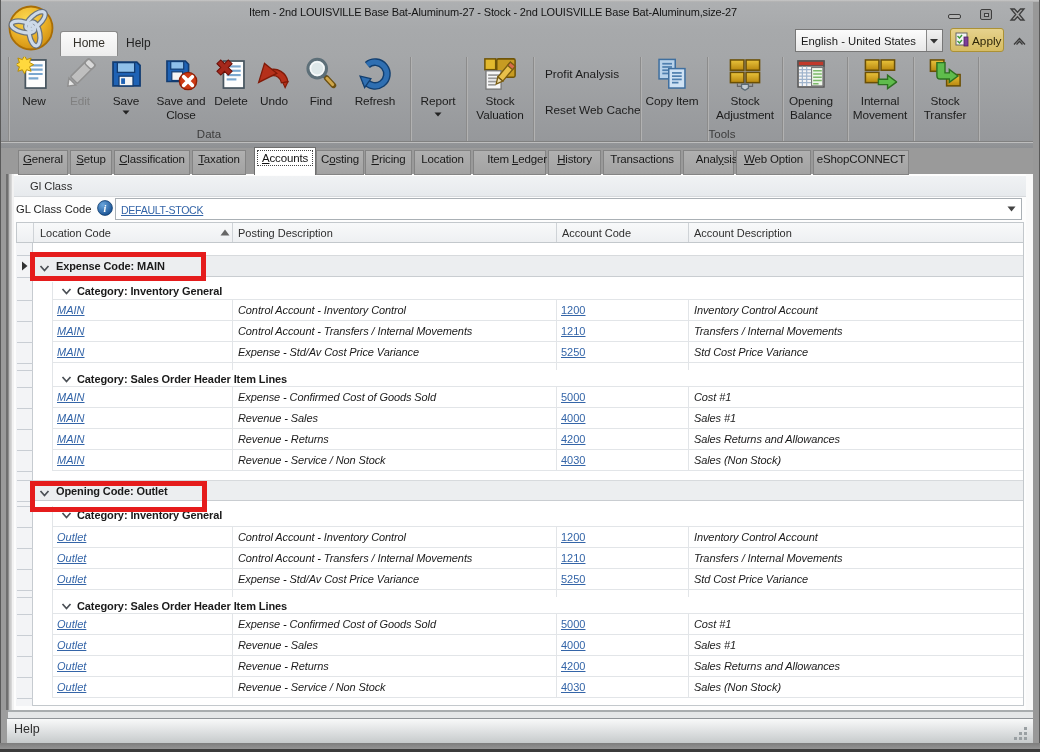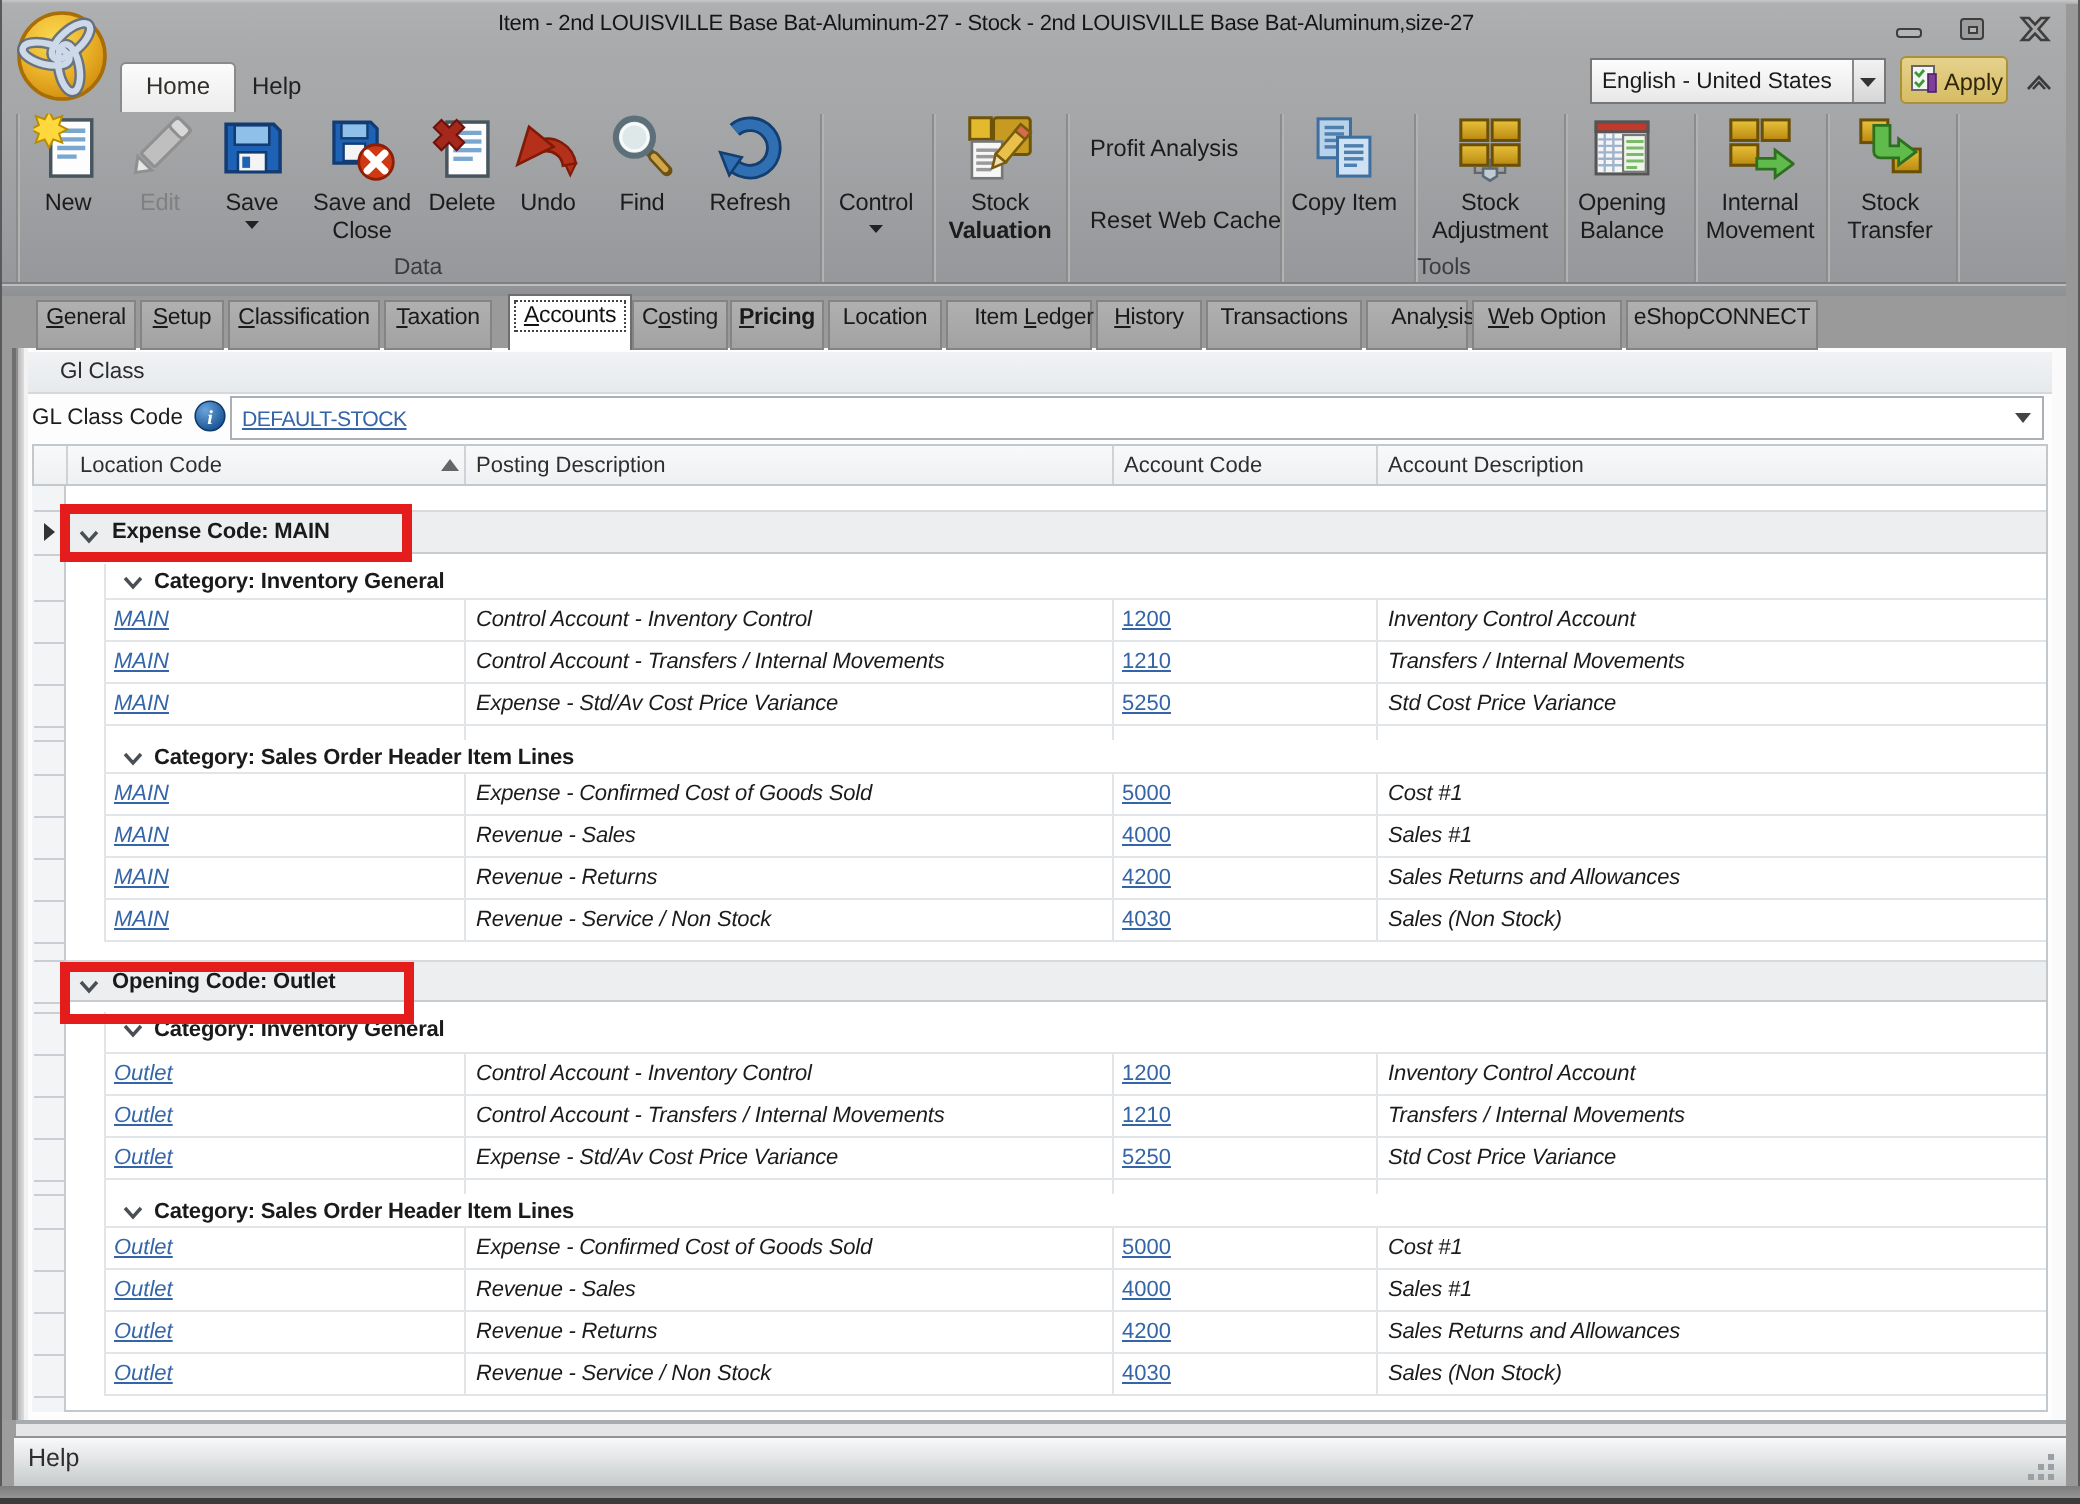--- a/index.html
+++ b/index.html
@@ -150,42 +150,42 @@
 <circle cx="12.5" cy="11" r="8.6" fill="#e4f0f1" fill-opacity="0.9" stroke="#5d6f78" stroke-width="2.8"></circle>
 <circle cx="12.5" cy="11" r="6.2" fill="none" stroke="#ffffff" stroke-width="1.3" opacity="0.75"></circle>
     </svg></div>
 <div class="abs txt" style="left:261px;top:94px;width:120px;text-align:center;font-size:11.8px;color:#1c1c1c;font-weight:normal;letter-spacing:-0.1px;">Find</div>
 <div class="abs" style="left:359px;top:58px;width:32px;height:32px;transform:scale(1.08);transform-origin:center;"><svg width="32" height="32" viewBox="0 0 32 32">
 <path d="M8.9 7.6 A 11 11 0 1 1 7 22.3" fill="none" stroke="#123f70" stroke-width="7.2"></path>
 <path d="M8.9 7.6 A 11 11 0 1 1 7 22.3" fill="none" stroke="#2f6fb2" stroke-width="4.6"></path>
 <path d="M2.2 18.0 L12.2 20.3 L6.4 28.6 Z" fill="#2f6fb2" stroke="#123f70" stroke-width="1.2"></path>
     </svg></div>
 <div class="abs txt" style="left:315px;top:94px;width:120px;text-align:center;font-size:11.8px;color:#1c1c1c;font-weight:normal;letter-spacing:-0.1px;">Refresh</div>
-<div class="abs txt" style="left:378px;top:94px;width:120px;text-align:center;font-size:11.8px;color:#1c1c1c;font-weight:normal;letter-spacing:-0.1px;">Control</div>
+<div class="abs txt" style="left:378px;top:94px;width:120px;text-align:center;font-size:11.8px;color:#1c1c1c;font-weight:normal;letter-spacing:-0.1px;">Report</div>
 <svg class="abs" style="left:434px;top:112px" width="8" height="5" viewBox="0 0 8 5">
     <path d="M0.5 0.5 L7.5 0.5 L4 4.5 Z" fill="#222"></path>
   </svg>
 <div class="abs" style="left:484px;top:58px;width:32px;height:32px;transform:scale(1.08);transform-origin:center;"><svg width="32" height="32" viewBox="0 0 32 32">
 <rect x="13" y="2" width="17" height="17" rx="1.5" fill="#c79b22" stroke="#6f5407" stroke-width="1.4"></rect>
 <rect x="2" y="2" width="10" height="10" fill="#e3b92d" stroke="#6f5407" stroke-width="1.4"></rect>
 <rect x="3" y="13" width="14" height="17" fill="#f7f7f7" stroke="#777" stroke-width="1.2"></rect>
 <g stroke="#9a9a9a" stroke-width="1.6">
         <path d="M5 17 h10"></path>
         <path d="M5 20 h10"></path>
         <path d="M5 23 h10"></path>
         <path d="M5 26 h7"></path>
       </g>
 <g transform="rotate(40 20 16)">
         <rect x="17.2" y="4" width="6" height="18" fill="#e8c04a" stroke="#7a5c10" stroke-width="1.2"></rect>
 <rect x="17.2" y="4" width="6" height="4" fill="#d86a4a" stroke="#7a5c10" stroke-width="1.2"></rect>
 <path d="M17.2 22 L20.2 28 L23.2 22 Z" fill="#f0e0b0" stroke="#7a5c10" stroke-width="1.2"></path>
       </g>
     </svg></div>
 <div class="abs txt" style="left:440px;top:94px;width:120px;text-align:center;font-size:11.8px;color:#1c1c1c;font-weight:normal;letter-spacing:-0.1px;">Stock</div>
-<div class="abs txt" style="left:440px;top:108px;width:120px;text-align:center;font-size:11.8px;color:#1c1c1c;font-weight:bold;letter-spacing:-0.1px;">Valuation</div>
+<div class="abs txt" style="left:440px;top:108px;width:120px;text-align:center;font-size:11.8px;color:#1c1c1c;font-weight:normal;letter-spacing:-0.1px;">Valuation</div>
 <div class="abs txt" style="left:545px;top:67px;font-size:11.8px;color:#1c1c1c;font-weight:normal;">Profit Analysis</div>
 <div class="abs txt" style="left:545px;top:103px;font-size:11.8px;color:#1c1c1c;font-weight:normal;">Reset Web Cache</div>
 <div class="abs" style="left:656px;top:58px;width:32px;height:32px;transform:scale(1.08);transform-origin:center;"><svg width="32" height="32" viewBox="0 0 32 32">
 <rect x="4" y="2.5" width="15" height="18" fill="#b8d2ea" stroke="#3f6f9f" stroke-width="1.4"></rect>
 <g stroke="#4f7fae" stroke-width="1.6">
         <path d="M7 6.5 h9"></path>
         <path d="M7 9.5 h9"></path>
         <path d="M7 12.5 h9"></path>
         <path d="M7 15.5 h6"></path>
       </g>
@@ -261,21 +261,21 @@
 <div class="abs txt" style="left:70px;top:153px;width:42px;text-align:center;font-size:11.5px;letter-spacing:-0.15px;color:#1a1a1a;"><span style="text-decoration:underline">S</span>etup</div>
 <div class="abs" style="left:114px;top:150px;width:76px;height:25px;background:linear-gradient(#b0b0b0,#a2a2a2);border:1px solid #848484;"></div>
 <div class="abs txt" style="left:114px;top:153px;width:76px;text-align:center;font-size:11.5px;letter-spacing:-0.15px;color:#1a1a1a;"><span style="text-decoration:underline">C</span>lassification</div>
 <div class="abs" style="left:192px;top:150px;width:54px;height:25px;background:linear-gradient(#b0b0b0,#a2a2a2);border:1px solid #848484;"></div>
 <div class="abs txt" style="left:192px;top:153px;width:54px;text-align:center;font-size:11.5px;letter-spacing:-0.15px;color:#1a1a1a;"><span style="text-decoration:underline">T</span>axation</div>
 <div class="abs" style="left:254px;top:147px;width:62px;height:28px;background:#ffffff;border:1px solid #6e6e6e;border-bottom:none;z-index:5;"></div>
 <div class="abs txt" style="left:254px;top:152px;width:62px;text-align:center;font-size:11.5px;letter-spacing:-0.15px;color:#111;z-index:6;"><span style="outline:1px dotted #444;padding:1px 4px;"><span style="text-decoration:underline">A</span>ccounts</span></div>
 <div class="abs" style="left:316px;top:150px;width:48px;height:25px;background:linear-gradient(#b0b0b0,#a2a2a2);border:1px solid #848484;"></div>
 <div class="abs txt" style="left:316px;top:153px;width:48px;text-align:center;font-size:11.5px;letter-spacing:-0.15px;color:#1a1a1a;">C<span style="text-decoration:underline">o</span>sting</div>
 <div class="abs" style="left:365px;top:150px;width:47px;height:25px;background:linear-gradient(#b0b0b0,#a2a2a2);border:1px solid #848484;"></div>
-<div class="abs txt" style="left:365px;top:153px;width:47px;text-align:center;font-size:11.5px;letter-spacing:-0.15px;color:#1a1a1a;font-weight:bold;"><span style="text-decoration:underline">P</span>ricing</div>
+<div class="abs txt" style="left:365px;top:153px;width:47px;text-align:center;font-size:11.5px;letter-spacing:-0.15px;color:#1a1a1a;"><span style="text-decoration:underline">P</span>ricing</div>
 <div class="abs" style="left:414px;top:150px;width:57px;height:25px;background:linear-gradient(#b0b0b0,#a2a2a2);border:1px solid #848484;"></div>
 <div class="abs txt" style="left:414px;top:153px;width:57px;text-align:center;font-size:11.5px;letter-spacing:-0.15px;color:#1a1a1a;">Location</div>
 <div class="abs" style="left:473px;top:150px;width:73px;height:25px;background:linear-gradient(#b0b0b0,#a2a2a2);border:1px solid #848484;"></div>
 <div class="abs txt" style="left:473px;top:153px;width:88px;text-align:center;font-size:11.5px;letter-spacing:-0.15px;color:#1a1a1a;">Item <span style="text-decoration:underline">L</span>edger</div>
 <div class="abs" style="left:548px;top:150px;width:53px;height:25px;background:linear-gradient(#b0b0b0,#a2a2a2);border:1px solid #848484;"></div>
 <div class="abs txt" style="left:548px;top:153px;width:53px;text-align:center;font-size:11.5px;letter-spacing:-0.15px;color:#1a1a1a;"><span style="text-decoration:underline">H</span>istory</div>
 <div class="abs" style="left:603px;top:150px;width:78px;height:25px;background:linear-gradient(#b0b0b0,#a2a2a2);border:1px solid #848484;"></div>
 <div class="abs txt" style="left:603px;top:153px;width:78px;text-align:center;font-size:11.5px;letter-spacing:-0.15px;color:#1a1a1a;">Transactions</div>
 <div class="abs" style="left:683px;top:150px;width:51px;height:25px;background:linear-gradient(#b0b0b0,#a2a2a2);border:1px solid #848484;"></div>
 <div class="abs txt" style="left:683px;top:153px;width:67px;text-align:center;font-size:11.5px;letter-spacing:-0.15px;color:#1a1a1a;">Anal<span style="text-decoration:underline">y</span>sis</div>

